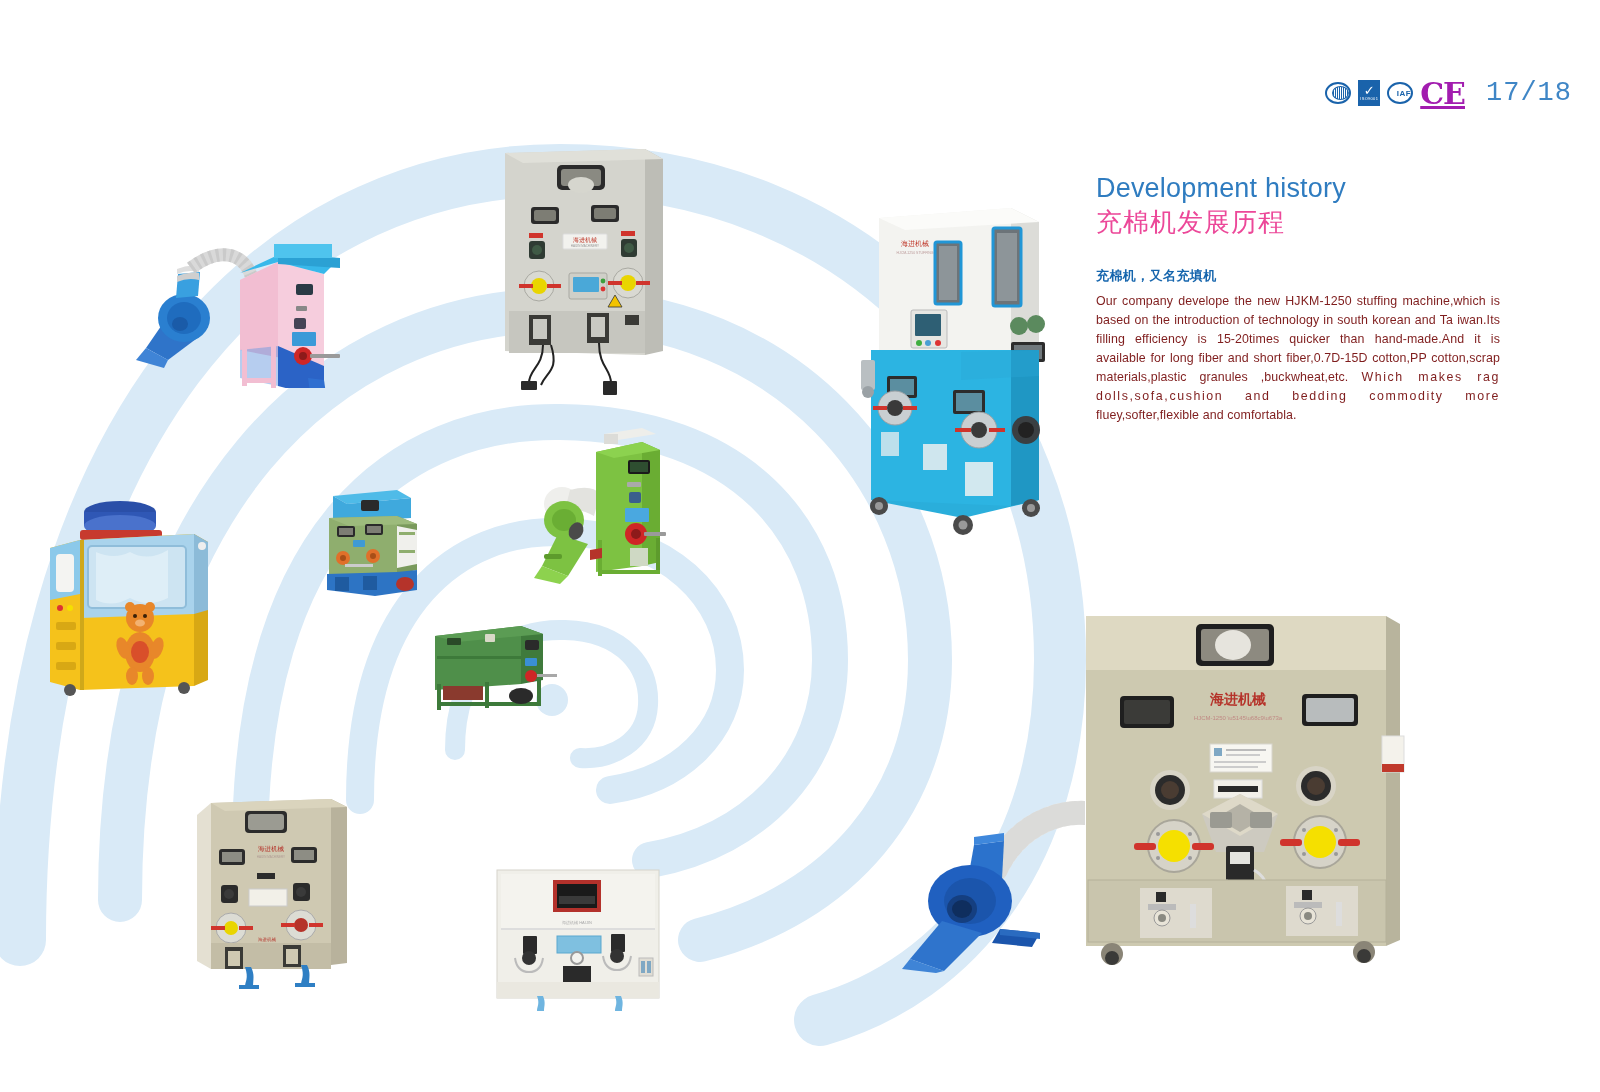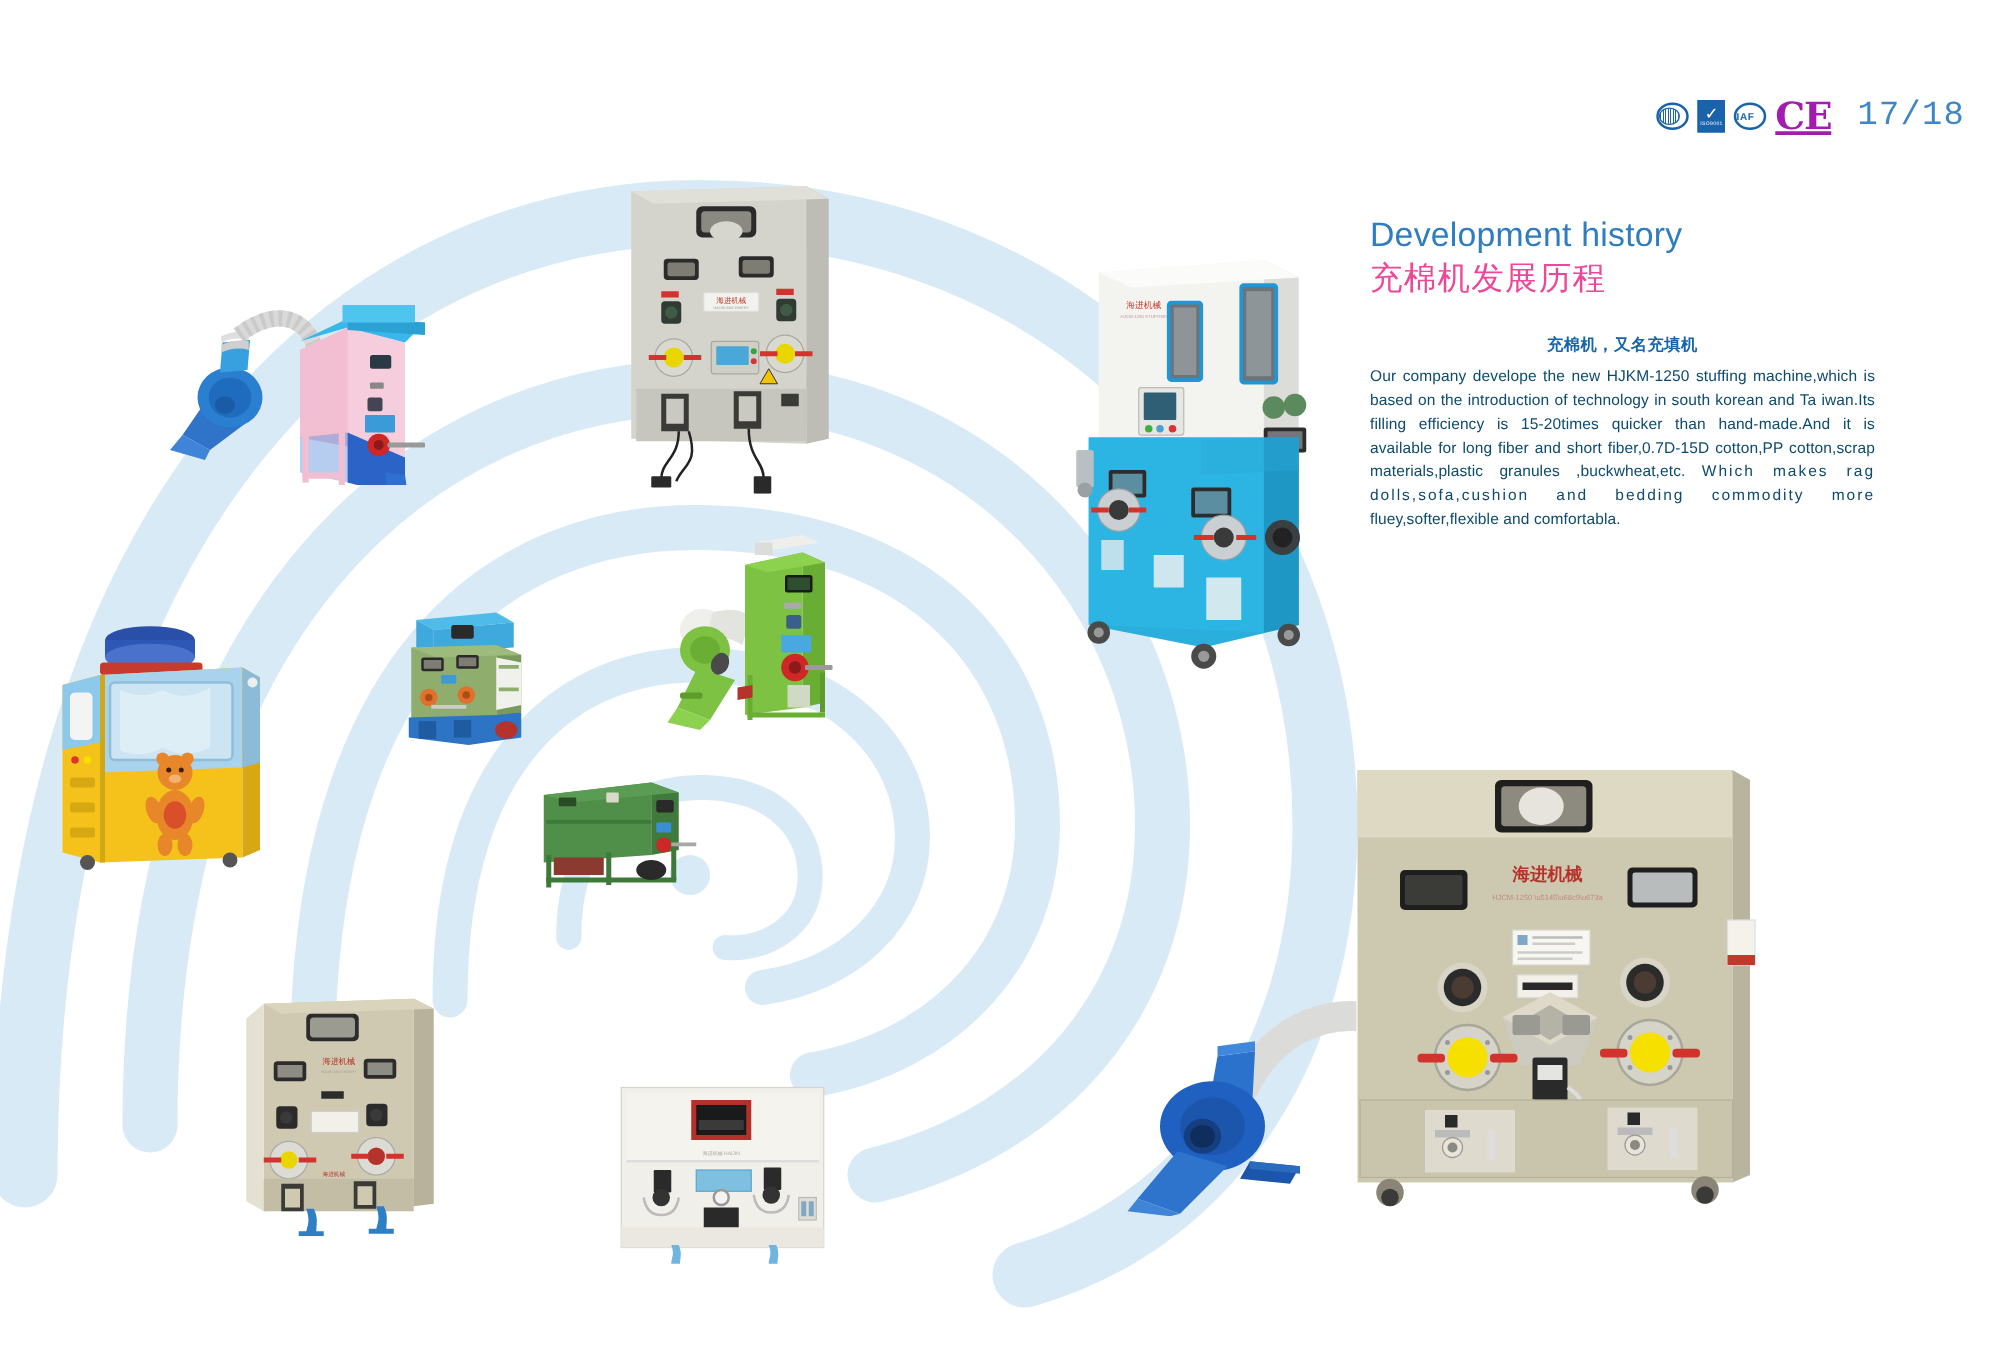--- a/index.html
+++ b/index.html
@@ -25,21 +25,21 @@
     align-items: center;
     gap: 7px;
     height: 30px;
   }
   .cert-oval {
     width: 26px; height: 22px;
     border-radius: 50%;
     border: 2px solid #1a63ab;
     background: #ffffff;
     position: relative;
-    display: flex; align-items: center; justify-content: flex-start;
+    display: flex; align-items: center; justify-content: flex-end;
     overflow: hidden;
   }
   .cert-oval .inner-ring {
     width: 17px; height: 14px;
     border-radius: 50%;
     border: 1.5px solid #1a63ab;
     background: repeating-linear-gradient(90deg,#1a63ab 0 1px,#fff 1px 2px);
   }
   .cert-oval .iaf-txt {
     font-size: 8px; font-weight: bold; color: #1a63ab;
@@ -105,41 +105,40 @@
     line-height: 33px;
     margin: 2px 0 0 0;
   }
   #subtitle-cn {
     font-size: 13px;
     color: #1565ad;
     font-weight: bold;
     letter-spacing: .4px;
     margin: 28px 0 7px 0;
     line-height: 18px;
-    text-align: center;
   }
   #body-cn {
     font-size: 12.4px;
     color: #4b5357;
     line-height: 20.5px;
     letter-spacing: .1px;
     margin: 0;
     text-align: justify;
   }
   #subtitle-en {
     font-size: 12.6px;
     color: #1565ad;
     font-weight: bold;
     margin: 22px 0 4px 0;
     line-height: 17px;
     letter-spacing: 0px;
   }
   #body-en {
     font-size: 12.4px;
-    color: #0c4a6e;
+    color: #7f1d1d;
     line-height: 19px;
     margin: 0;
     text-align: justify;
     letter-spacing: .1px;
   }
   #body-en .wide {
     letter-spacing: 1.6px;
   }
 
   

